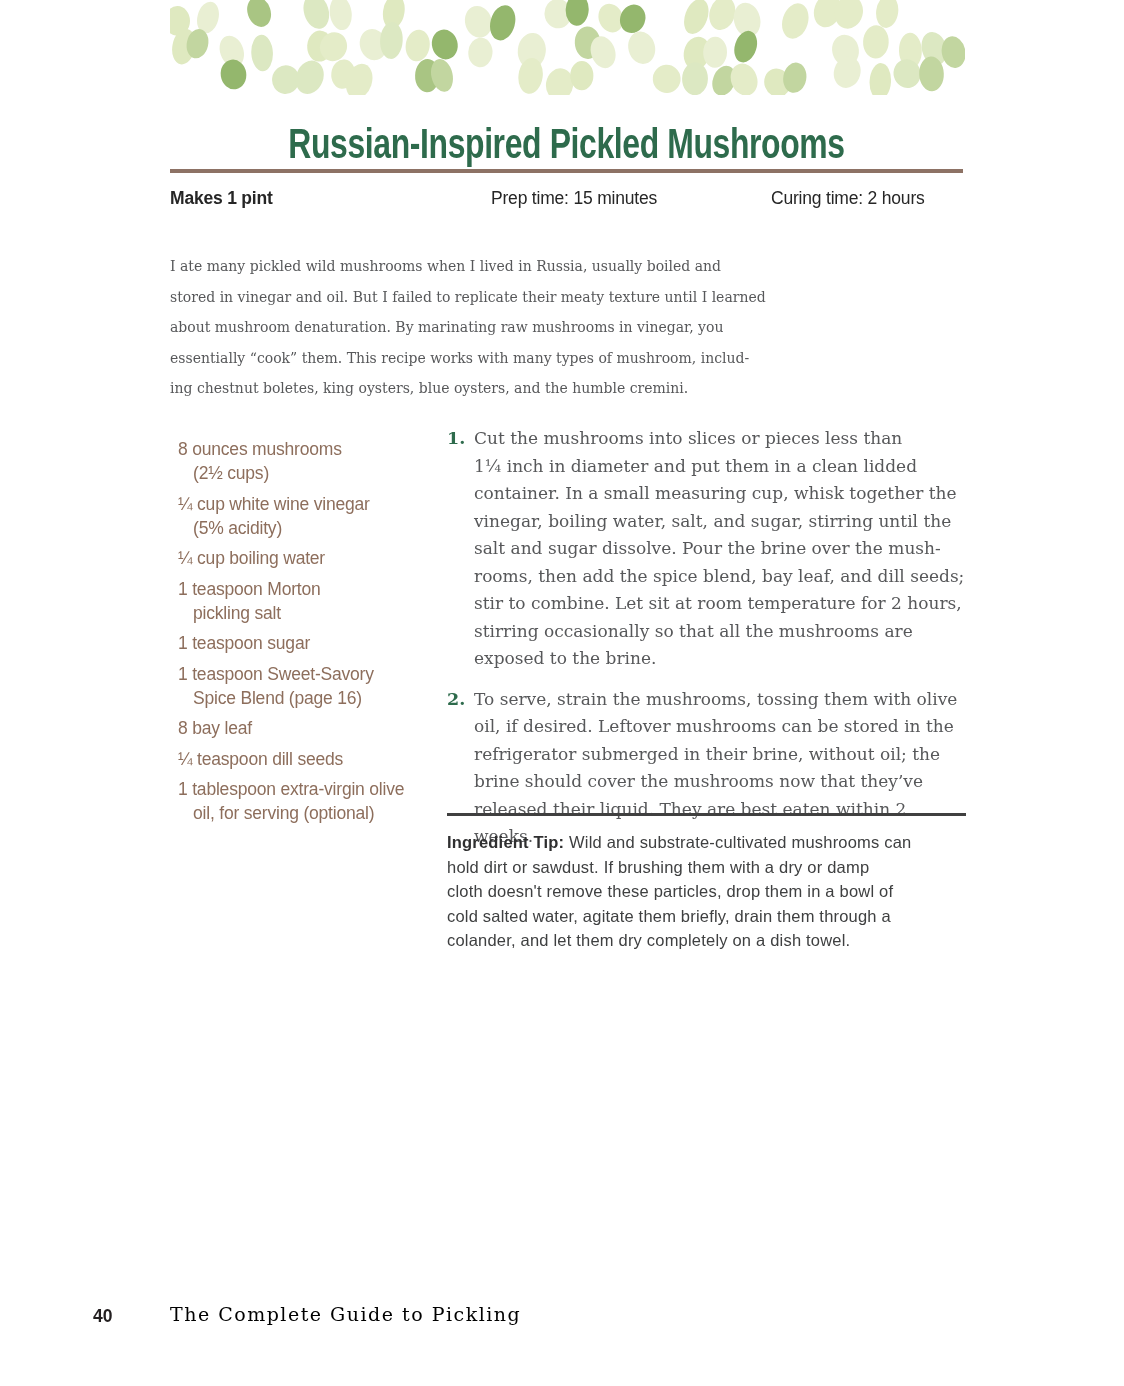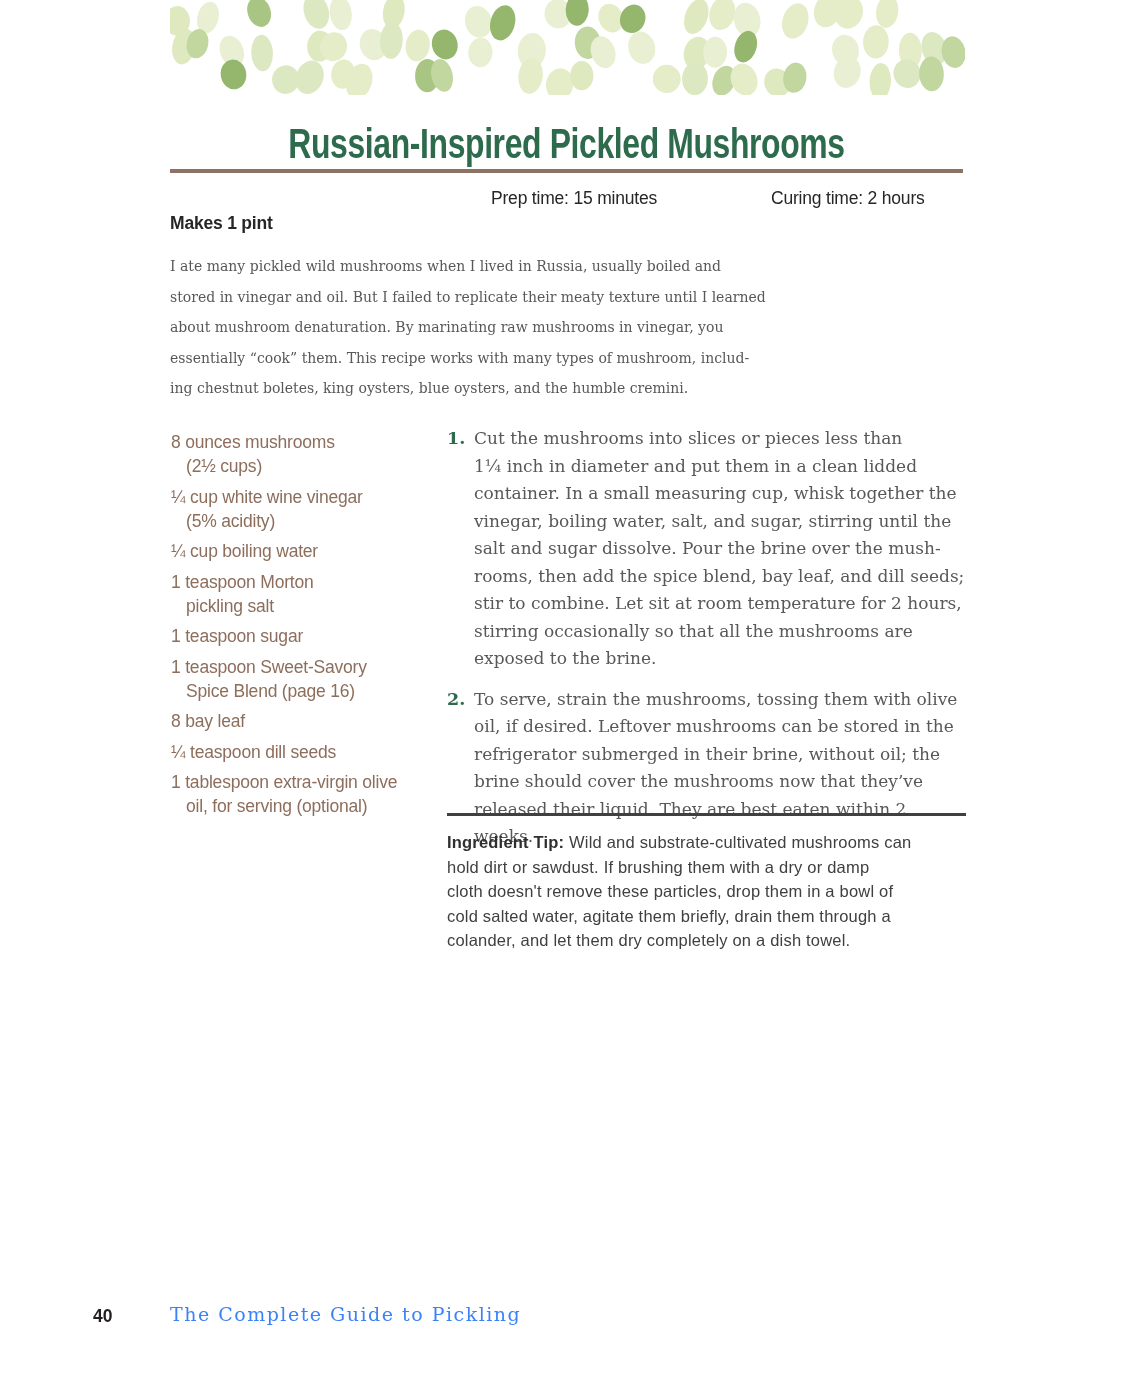--- a/index.html
+++ b/index.html
@@ -10,51 +10,51 @@
   .dots-band { position:absolute; left:170px; top:0; width:795px; height:95px; display:block; }
   .title {
     position:absolute; left:170px; top:120px; width:793px; margin:0;
     text-align:center; font-size:42px; font-weight:bold; color:#2e6b4c;
     letter-spacing:-0.5px; white-space:nowrap;
     transform:scaleX(0.76); transform-origin:50% 50%;
   }
   .title-rule { position:absolute; left:170px; top:169px; width:793px; height:4px; background:#8d7265; }
   .meta { position:absolute; left:170px; top:188px; width:793px; height:24px; font-size:17.5px; color:#262626; letter-spacing:-0.2px; }
   .meta b { font-weight:400;margin-left:43px; }
-  .meta-yield { position:absolute; left:0; font-weight:700;margin-top:25px; }
+  .meta-yield { position:absolute; left:0; font-weight:700; }
   .meta-prep  { position:absolute; left:278px; }
   .meta-cure  { position:absolute; left:558px; }
   .intro {
     position:absolute; left:170px; top:251px; margin:0;
     font-family:"DejaVu Serif", serif; font-size:14px; line-height:30.5px;
     color:#57585a; white-space:pre;
   }
   .ingredients {
-    position:absolute; left:170px; top:429px; width:275px; margin:1px; padding:0; list-style:none;
+    position:absolute; left:170px; top:429px; width:275px; margin:8px; padding:0; list-style:none;
     color:#8d6e5c; font-size:17.5px; line-height:24px; letter-spacing:-0.2px;
   }
   .ingredients li { white-space:pre-line; padding-left:15px; text-indent:-15px; margin-bottom:6.5px; }
   .steps { position:absolute; left:447px; top:425px; width:519px; margin:0; padding:0; list-style:none; }
   .step {
     position:relative; padding-left:27px; margin-bottom:13px;
     font-family:"DejaVu Serif", serif; font-size:17px; line-height:27.5px; color:#57585a;
   }
   .step-num { position:absolute; left:0; top:0; font-weight:700; color:#2e6b4c; font-size:17.5px; }
   .step-text { white-space:pre-line; }
   .tip {
     position:absolute; left:447px; top:813px; width:519px;
     border-top:3px solid #404040; padding-top:14px;
     font-size:16.5px; line-height:24.5px; color:#3f4041; letter-spacing:0.2px;
   }
   .tip-label { font-weight:700; color:#2f2f30; }
   .tip-text { white-space:pre-line; }
   .page-num { position:absolute; left:93px; top:1306px; font-size:17.5px; font-weight:700; color:#231f20; }
   .book-title {
     position:absolute; left:170px; top:1303px;
-    font-family:"DejaVu Serif", serif; font-size:19px; color:#3b82f6; letter-spacing:1.5px;
+    font-family:"DejaVu Serif", serif; font-size:19px; color:#000000; letter-spacing:1.5px;
   }
 </style>
 </head>
 <body>
 
 <div class="page">
 
   <svg id="dots" class="dots-band" xmlns="http://www.w3.org/2000/svg" viewBox="0 0 795 95" preserveAspectRatio="none">
       <ellipse cx="7.2" cy="20.9" rx="12.8" ry="14.8" fill="#dfe9c0" transform="rotate(1.2 7.2 20.9)"></ellipse>
       <ellipse cx="13.8" cy="46.6" rx="11.4" ry="18.0" fill="#dfe9c0" transform="rotate(10.8 13.8 46.6)"></ellipse>

